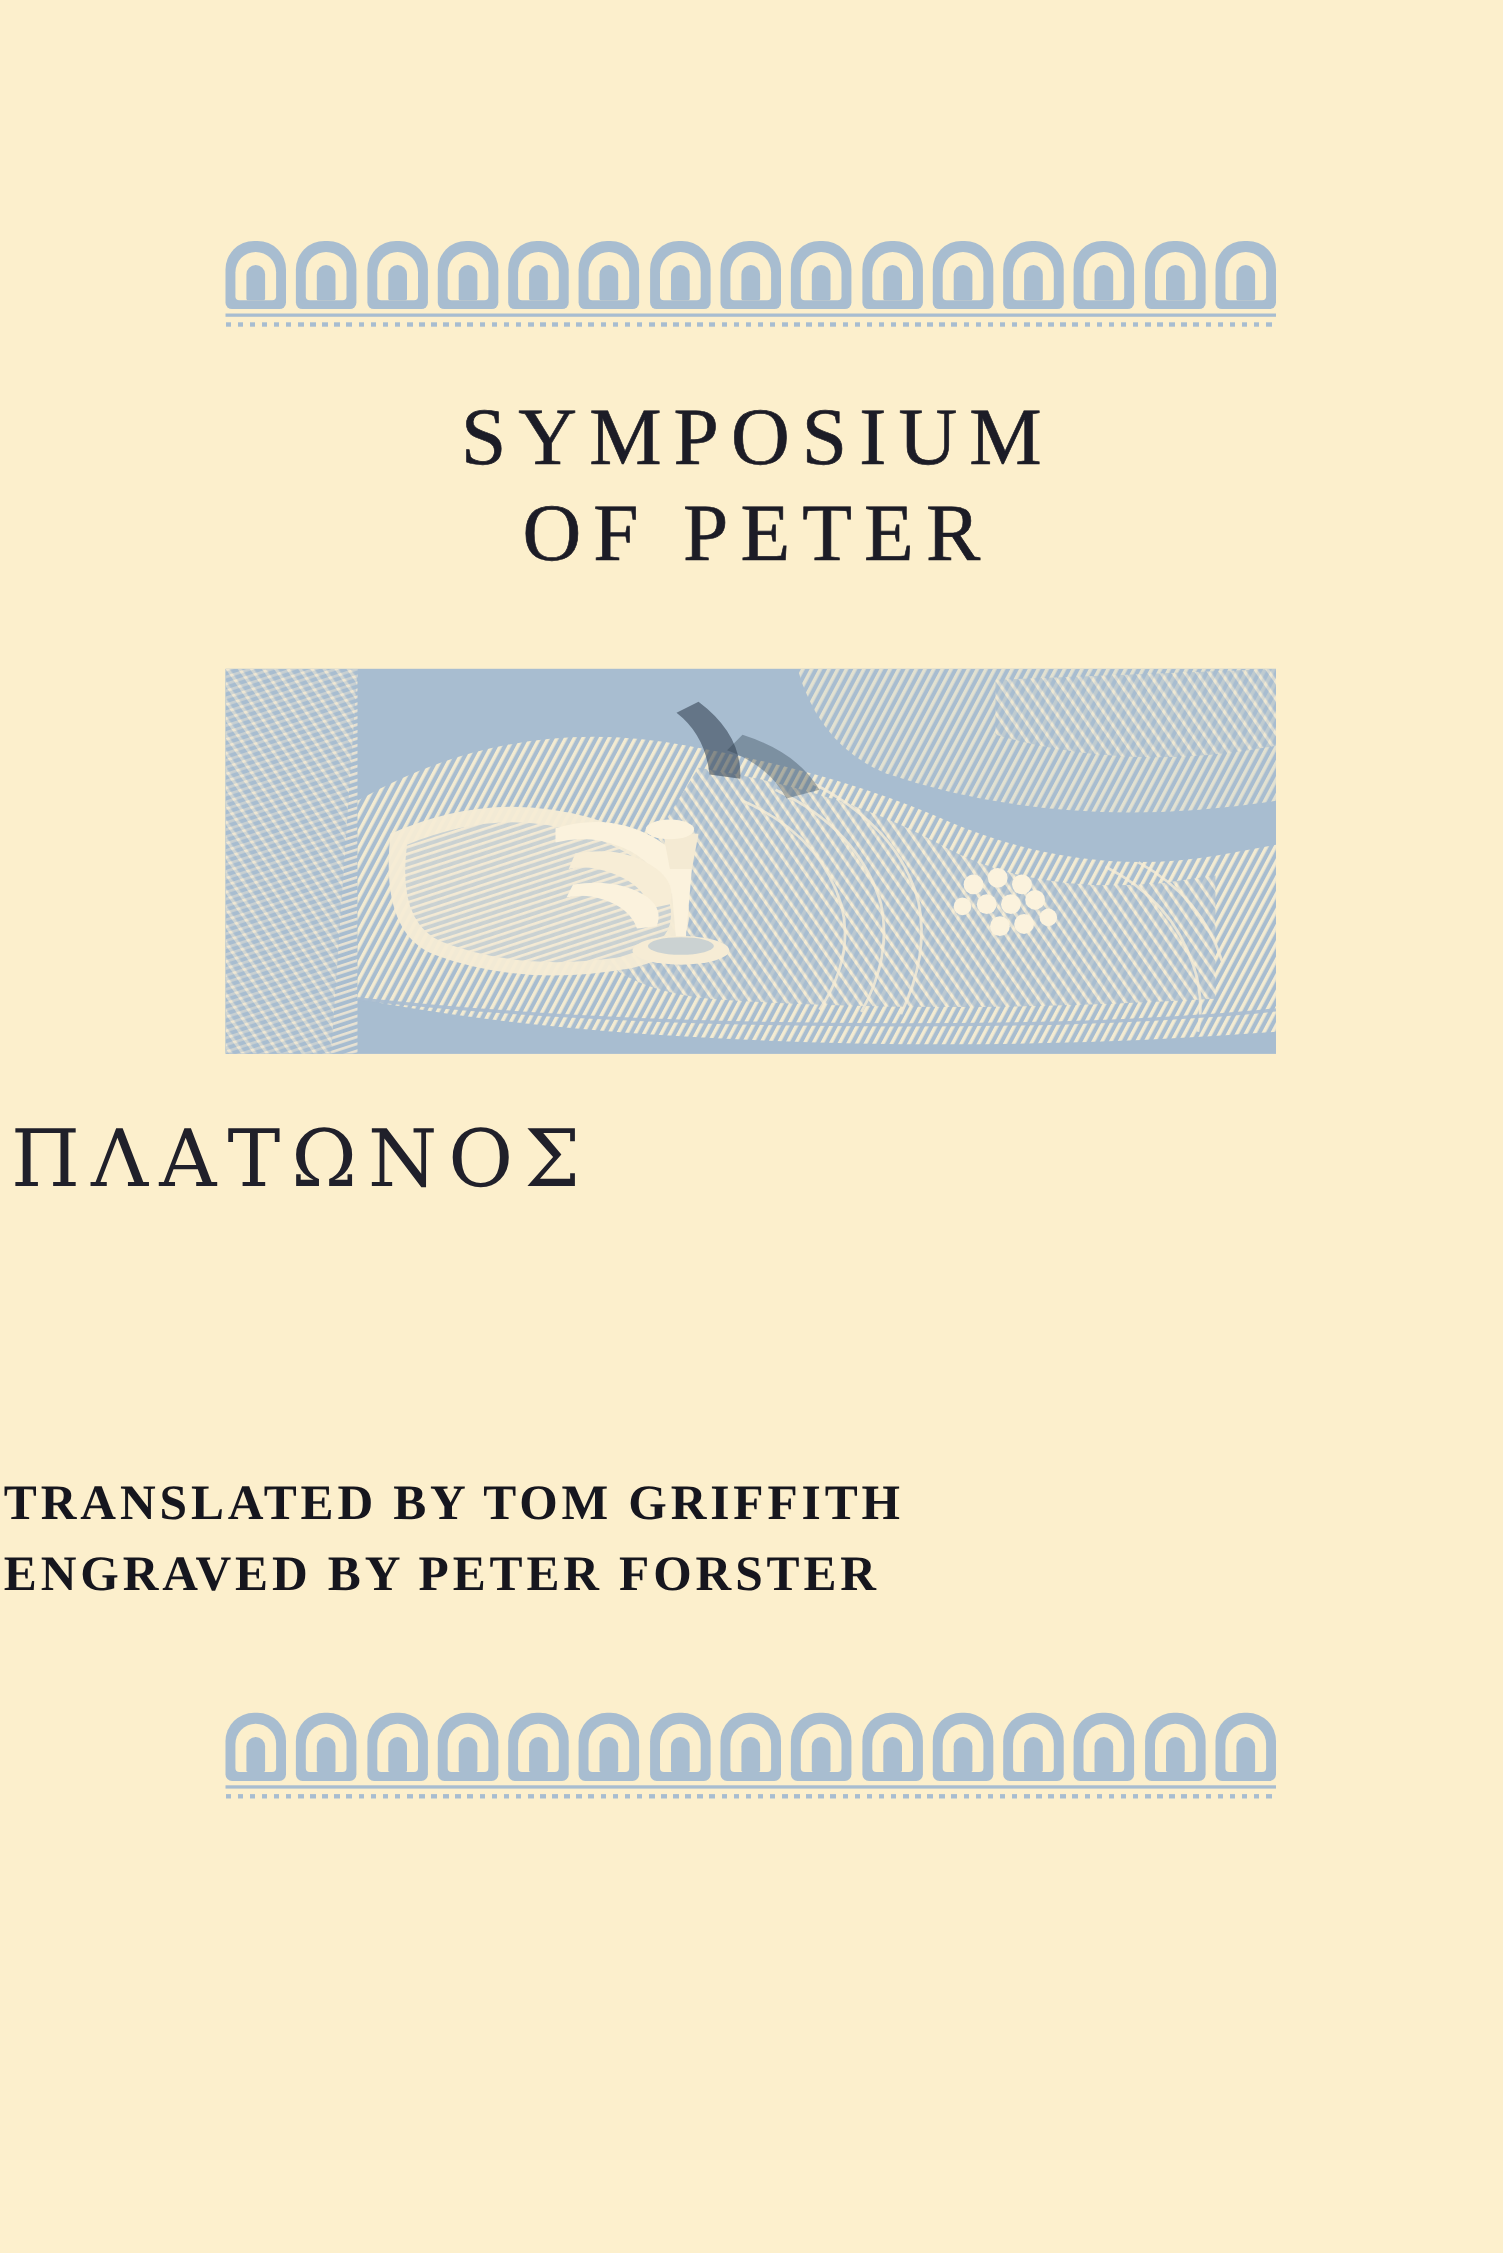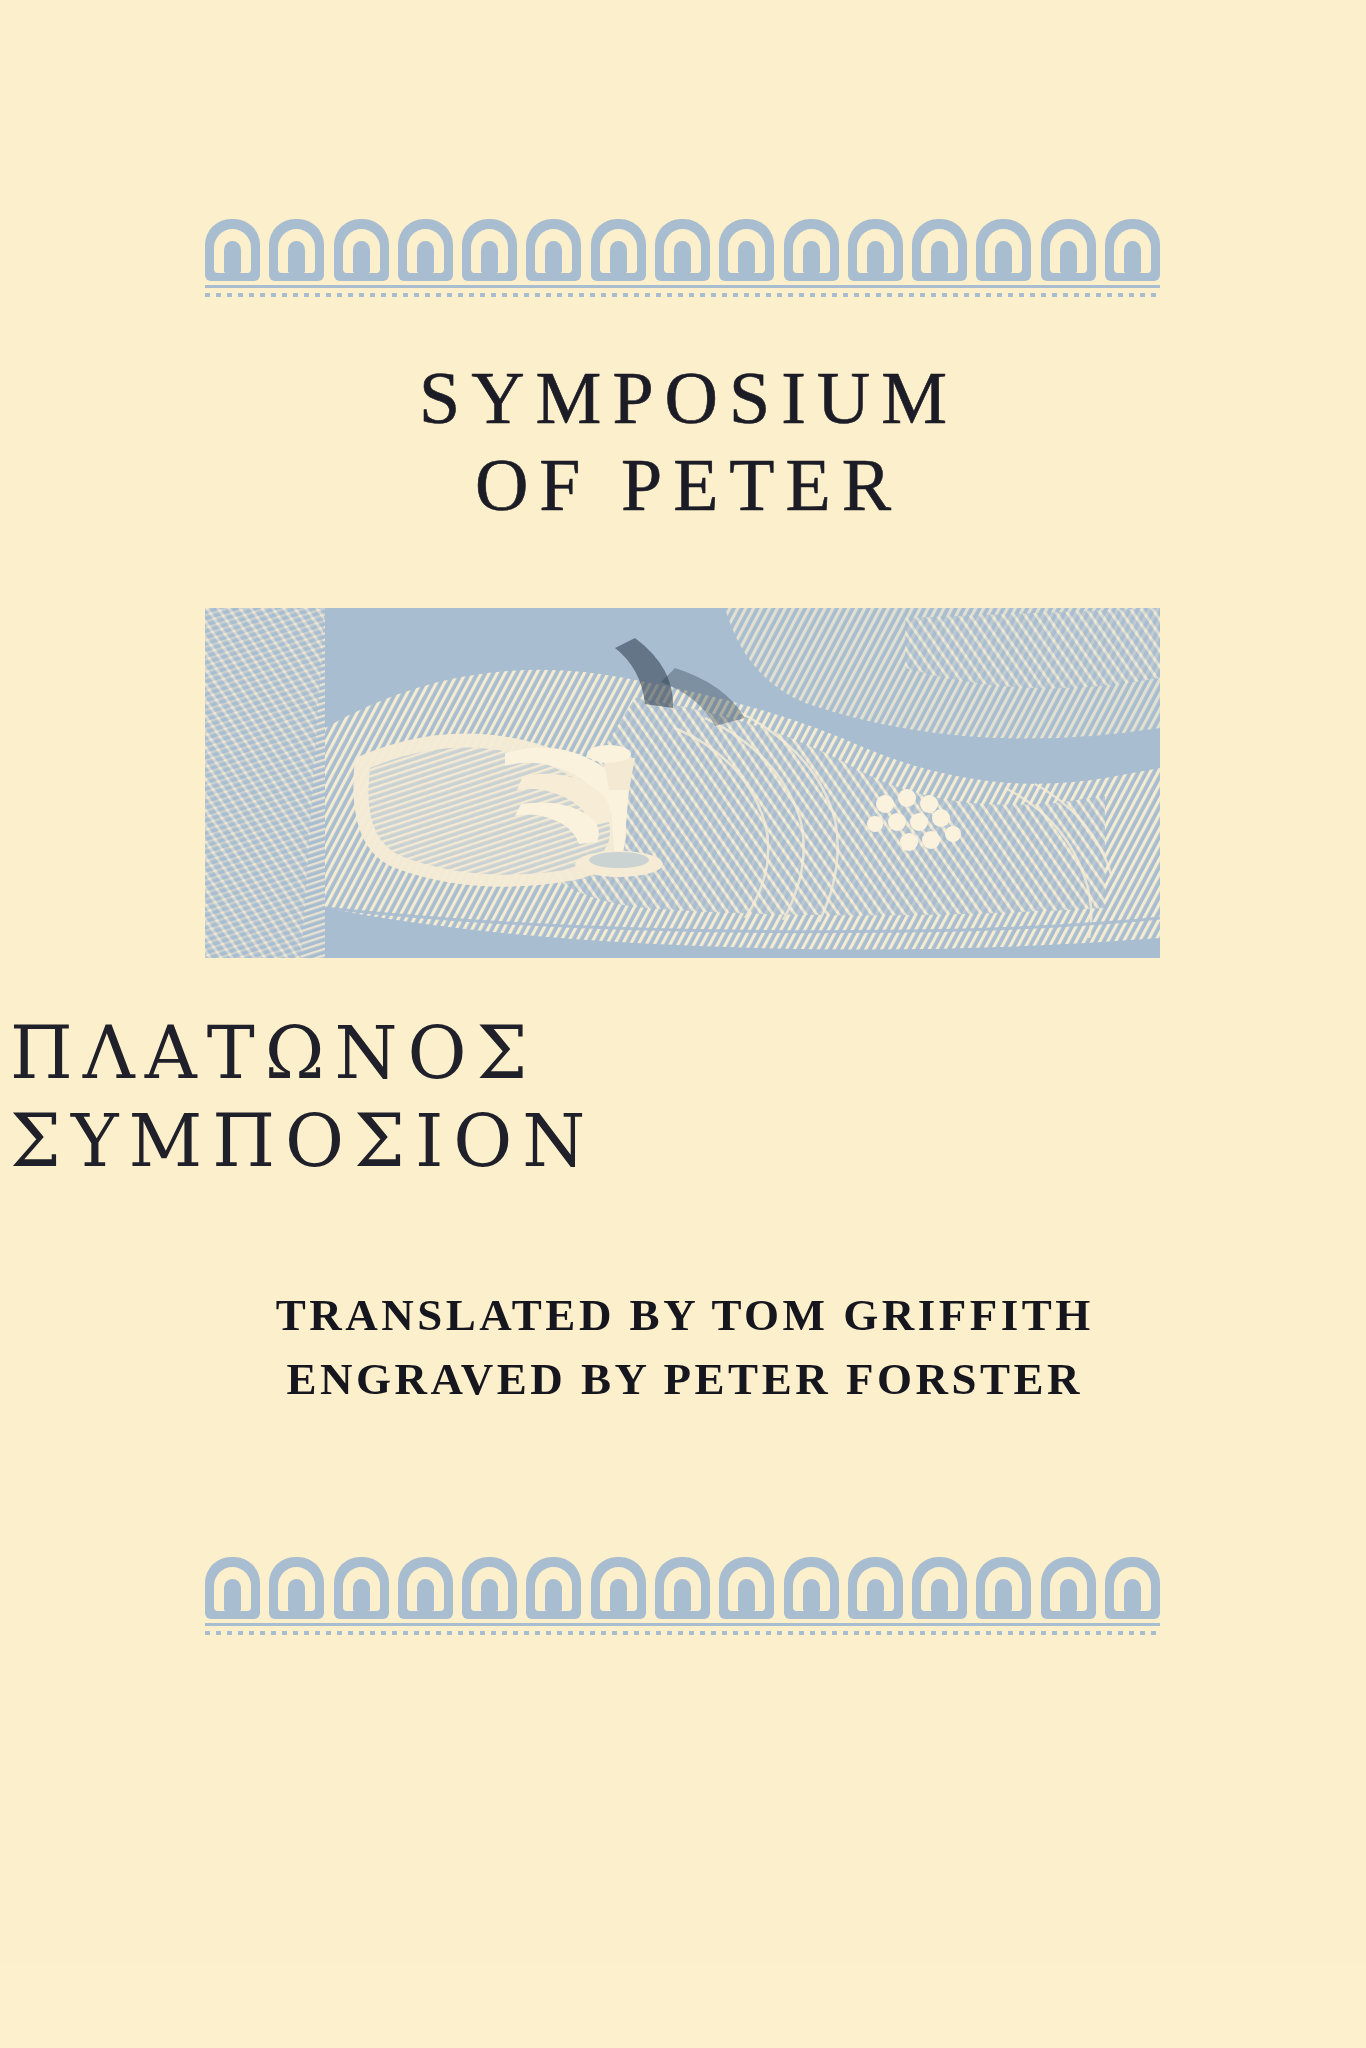--- a/index.html
+++ b/index.html
@@ -128,22 +128,21 @@
     background: #a8bdd0;
     overflow: hidden;
   }
   .engraving svg { display: block; width: 100%; height: 100%; }
 
   
   .credits {
     position: absolute;
     left: 0;
     right: 0;
-    top: 1284px;
-    text-align: center;
+    top: 1335px;
     font-family: "Liberation Serif", serif;
     font-weight: bold;
     font-size: 45px;
     line-height: 1.42;
     letter-spacing: 3.5px;
     color: #16161e;
     text-indent: 3.5px;
   }
   .credits .line { display: block; }
 </style>
@@ -244,21 +243,20 @@
         <path d="M120 300 Q400 330 760 322 Q880 318 955 310"></path>
       </g>
 
       <path d="M430 30 Q470 60 468 100 L440 96 Q436 60 410 40 Z" fill="#2c3b4a" opacity="0.55"></path>
       <path d="M470 60 Q520 76 540 110 L510 118 Q494 88 456 74 Z" fill="#2c3b4a" opacity="0.35"></path>
     </svg>
   </div>
 
   <div class="title-gr">
     <span class="line">ΠΛΑΤΩΝΟΣ</span>
-    <span class="line">ΣΥΜΠΟΣΙΟΝ</span>
   </div>
 
   <div class="credits">
     <span class="line">TRANSLATED BY TOM GRIFFITH</span>
     <span class="line">ENGRAVED BY PETER FORSTER</span>
   </div>
 
   <div class="border-band border-bottom">
     <div class="band-motifs">
       <div class="motif"></div>

